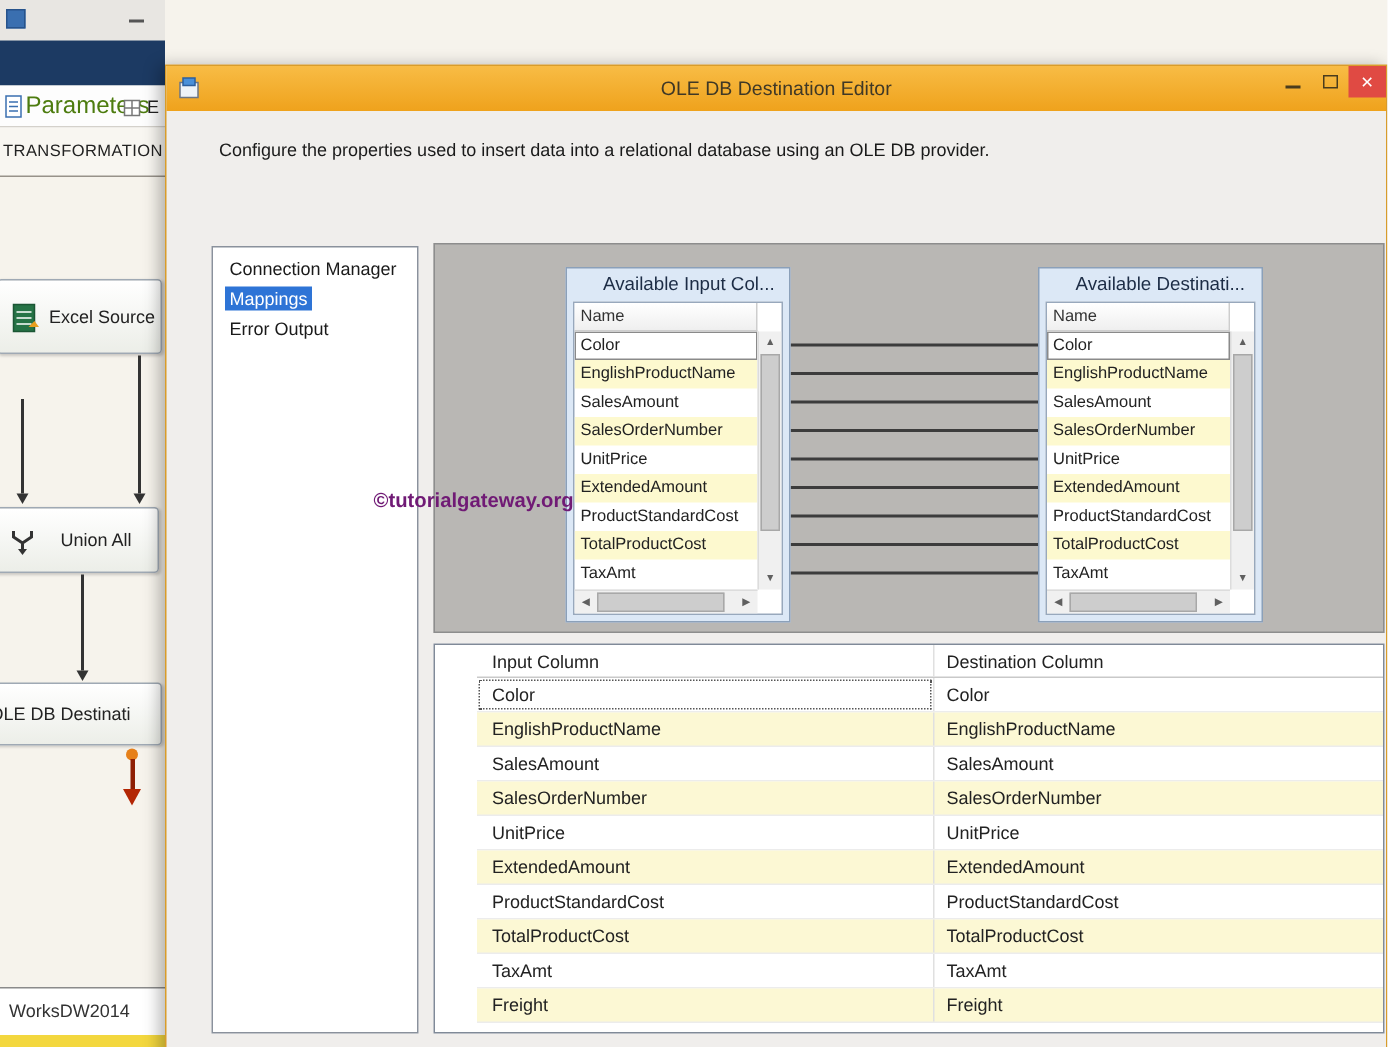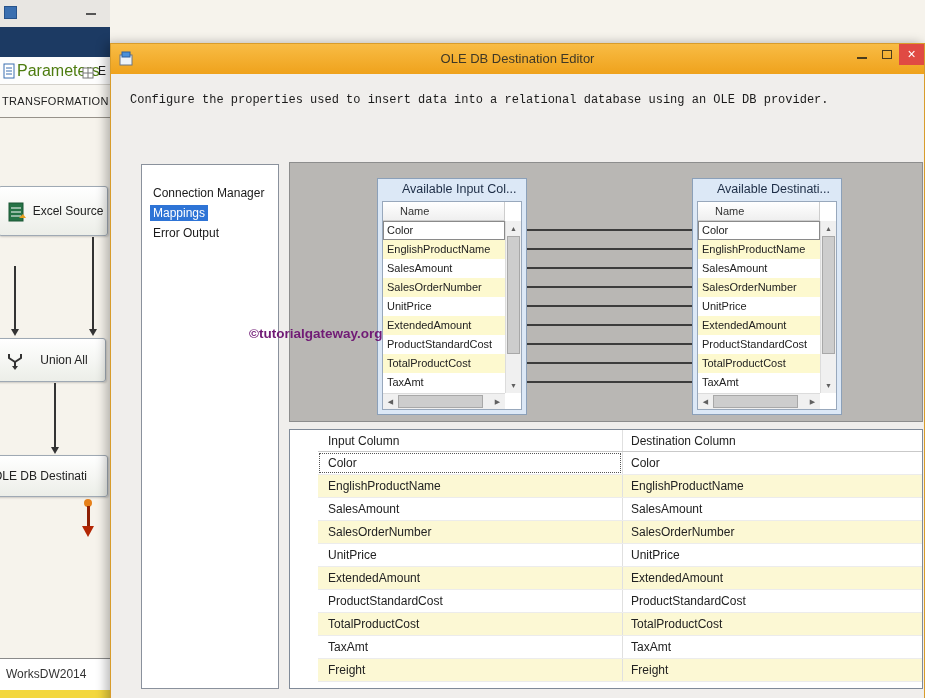--- a/index.html
+++ b/index.html
@@ -34,35 +34,35 @@
   .dialog{position:absolute;left:110px;top:0;width:815px;height:698px;background:#f0eeec;border:1px solid #d89c2b;box-shadow:-4px 0 10px rgba(0,0,0,.28);margin-top:43px;}
   .titlebar{position:absolute;left:0;top:0;right:0;height:30px;background:linear-gradient(#f8bc45,#efa21c);}
   .title-text{position:absolute;left:0;right:0;top:0;height:30px;line-height:30px;text-align:center;font-size:13px;color:#3f3826;}
   .title-icon{position:absolute;left:8px;top:7px;}
   .winbtn{position:absolute;top:0;width:24px;height:21px;text-align:center;}
   .winbtn.min{right:50px;}
   .winbtn.max{right:25px;}
   .winbtn.close{right:0;width:25px;background:#e04a43;color:#fff;font-size:14px;line-height:20px;}
   .minbar{position:absolute;left:7px;top:13px;width:10px;height:2px;background:#4a3c1d;}
   .maxbox{position:absolute;left:7px;top:6px;width:10px;height:9px;border:1px solid #4a3c1d;background:transparent;}
-  .desc{position:absolute;left:19px;top:49px;width:760px;font-size:12px;color:#1a1a1a;font-family:Liberation Mono, monospace;}
-
-  .navpanel{position:absolute;left:30px;top:120px;width:138px;height:525px;background:#fff;border:1px solid #8a919c;padding-top:18px;}
+  .desc{position:absolute;left:35px;top:49px;width:760px;font-size:12px;color:#1a1a1a;}
+
+  .navpanel{position:absolute;left:30px;top:120px;width:138px;height:525px;background:#fff;border:1px solid #8a919c;padding-top:4px;}
   .nav-item{height:20px;line-height:20px;padding-left:8px;font-size:12px;color:#1a1a1a;white-space:nowrap;}
   .nav-item span{padding:1px 3px;}
   .nav-item span.sel{background:#2e74d6;color:#fff;}
 
   .mpanel{position:absolute;left:178px;top:118px;width:634px;height:260px;background:#b9b7b4;border:1px solid #8d8d8d;}
   .mline{position:absolute;left:237px;width:165px;height:2px;background:#3c3c3c;}
 
   .listbox{position:absolute;top:15px;width:150px;height:237px;background:#dce8f6;border:1px solid #8ba0b9;}
   .listbox.input{left:87px;} .listbox.dest{left:402px;}
   .lb-title{height:21px;line-height:21px;padding-left:24px;font-size:12.5px;color:#1c2c45;white-space:nowrap;overflow:hidden;}
   .lb-body{position:absolute;left:4px;right:4px;top:22px;bottom:4px;background:#fff;border:1px solid #98a8bc;overflow:hidden;}
-  .lb-header{position:absolute;left:0;top:0;right:16px;height:19px;line-height:18px;padding-left:17px;font-size:11px;color:#333;background:linear-gradient(#ffffff,#efefef);border-bottom:1px solid #cdcdcd;border-right:1px solid #cdcdcd;}
+  .lb-header{position:absolute;left:0;top:0;right:16px;height:19px;line-height:18px;padding-left:4px;font-size:11px;color:#333;background:linear-gradient(#ffffff,#efefef);border-bottom:1px solid #cdcdcd;border-right:1px solid #cdcdcd;}
   .lb-rows{position:absolute;left:0;top:19px;right:16px;bottom:16px;overflow:hidden;}
   .lrow{height:19px;line-height:19px;padding-left:4px;font-size:11px;color:#222;white-space:nowrap;overflow:hidden;}
   .lrow.alt{background:#fdf9cf;}
   .lrow.focused{outline:1px solid #8a8a8a;outline-offset:-1px;}
   .vscroll{position:absolute;right:0;top:19px;bottom:16px;width:16px;background:#f0f0f0;border-left:1px solid #dcdcdc;}
   .hscroll{position:absolute;left:0;right:16px;bottom:0;height:16px;background:#f0f0f0;border-top:1px solid #dcdcdc;}
   .sarrow{position:absolute;width:15px;height:15px;font-size:7px;line-height:15px;text-align:center;color:#606060;}
   .sarrow.up{top:0;left:0;} .sarrow.down{bottom:0;left:0;}
   .sarrow.left{left:0;top:0;} .sarrow.right{right:0;top:0;}
   .vthumb{position:absolute;left:1px;top:15px;width:13px;height:118px;background:#cdcdcd;border:1px solid #a8a8a8;}

